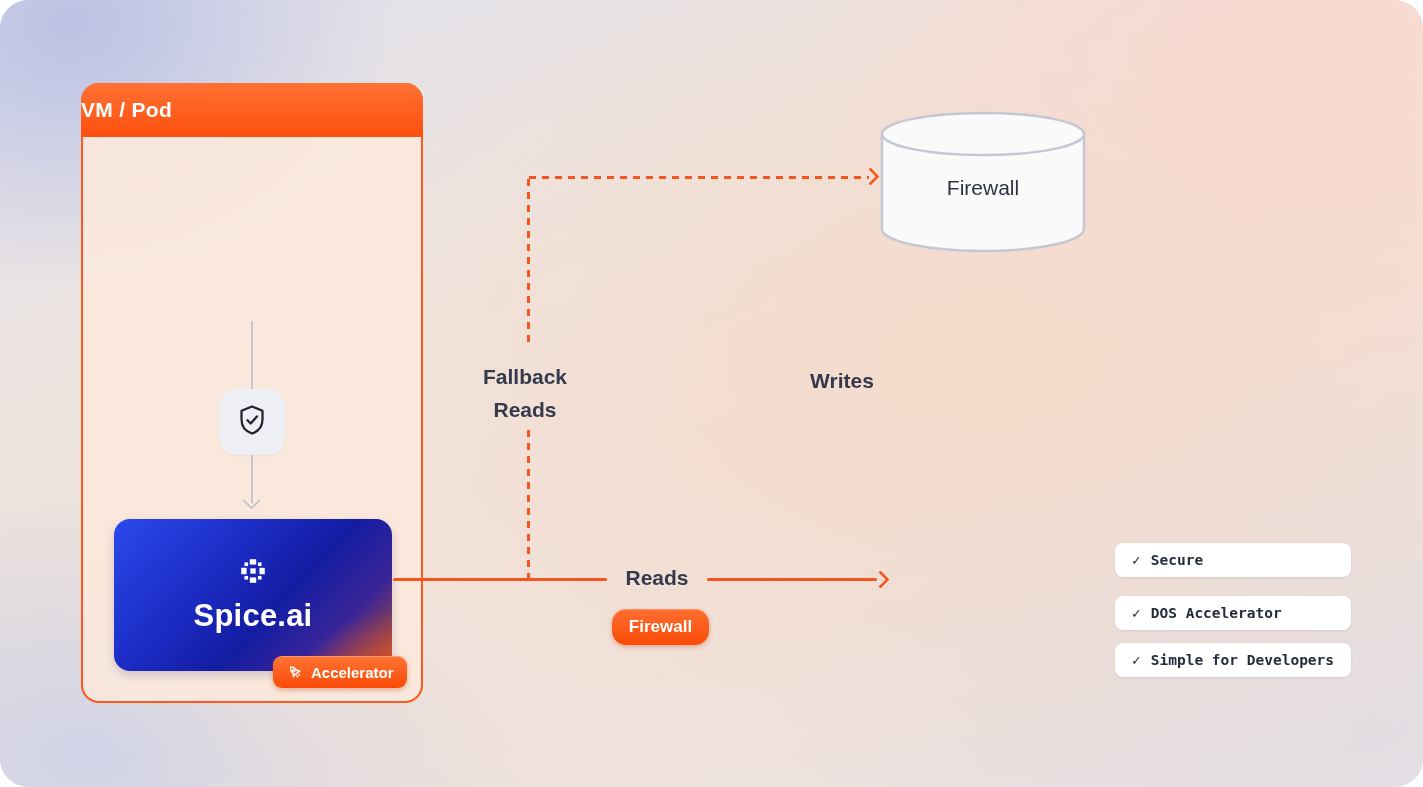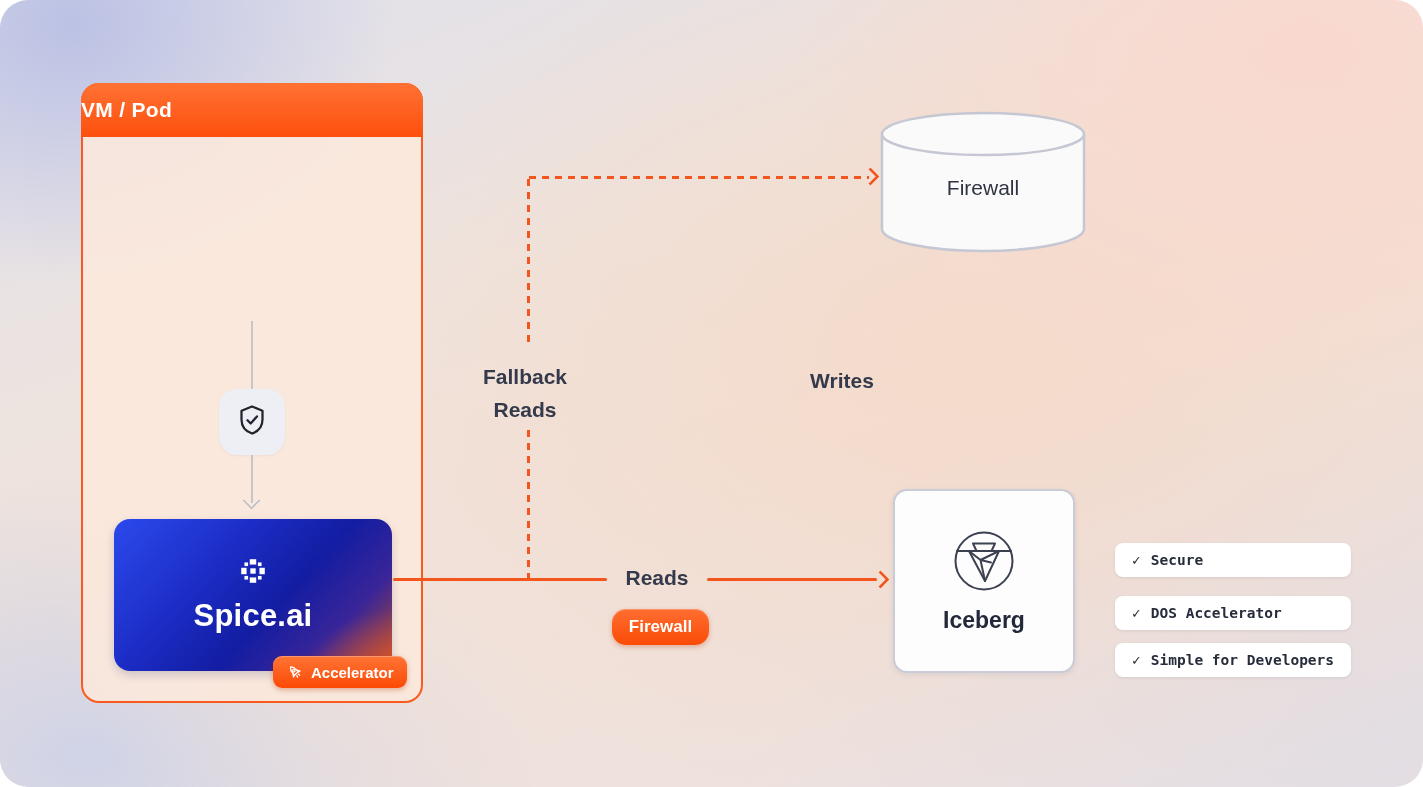--- a/index.html
+++ b/index.html
@@ -192,32 +192,20 @@
   <div class="abs db-wrap">
     <span>
       <svg width="208" height="144" viewBox="0 0 208 144" fill="none">
         <path d="M3 24 v95 a101 22 0 0 0 202 0 v-95" fill="#fbfafa" stroke="#c5c7d2" stroke-width="2.5"></path>
         <ellipse cx="104" cy="24" rx="101" ry="21" fill="#fbfafa" stroke="#c5c7d2" stroke-width="2.5"></ellipse>
       </svg>
     </span>
     <div class="db-label">Firewall</div>
   </div>
 
-  <div class="abs iceberg">
-    <span style="display:flex;">
-      <svg width="64" height="64" viewBox="0 0 64 64" fill="none" stroke="#3c4150" stroke-width="2" stroke-linejoin="round" stroke-linecap="round">
-        <circle cx="32" cy="32" r="28.5"></circle>
-        <path d="M5 22 L59 22"></path>
-        <path d="M21 14.5 L43 14.5 L39.5 22 L24.5 22 Z"></path>
-        <path d="M17 22 L47 22 L33 52 Z"></path>
-        <path d="M17 22 L28.5 31 L33 52 M28.5 31 L47 22 M28.5 31 L39 33.5"></path>
-      </svg>
-    </span>
-    <span class="label">Iceberg</span>
-  </div>
 
   <div class="pill" style="top:543px;">
     <span>✓</span>
     <span>Secure</span>
   </div>
   <div class="pill" style="top:596px;">
     <span>✓</span>
     <span>DOS Accelerator</span>
   </div>
   <div class="pill" style="top:643px;">

